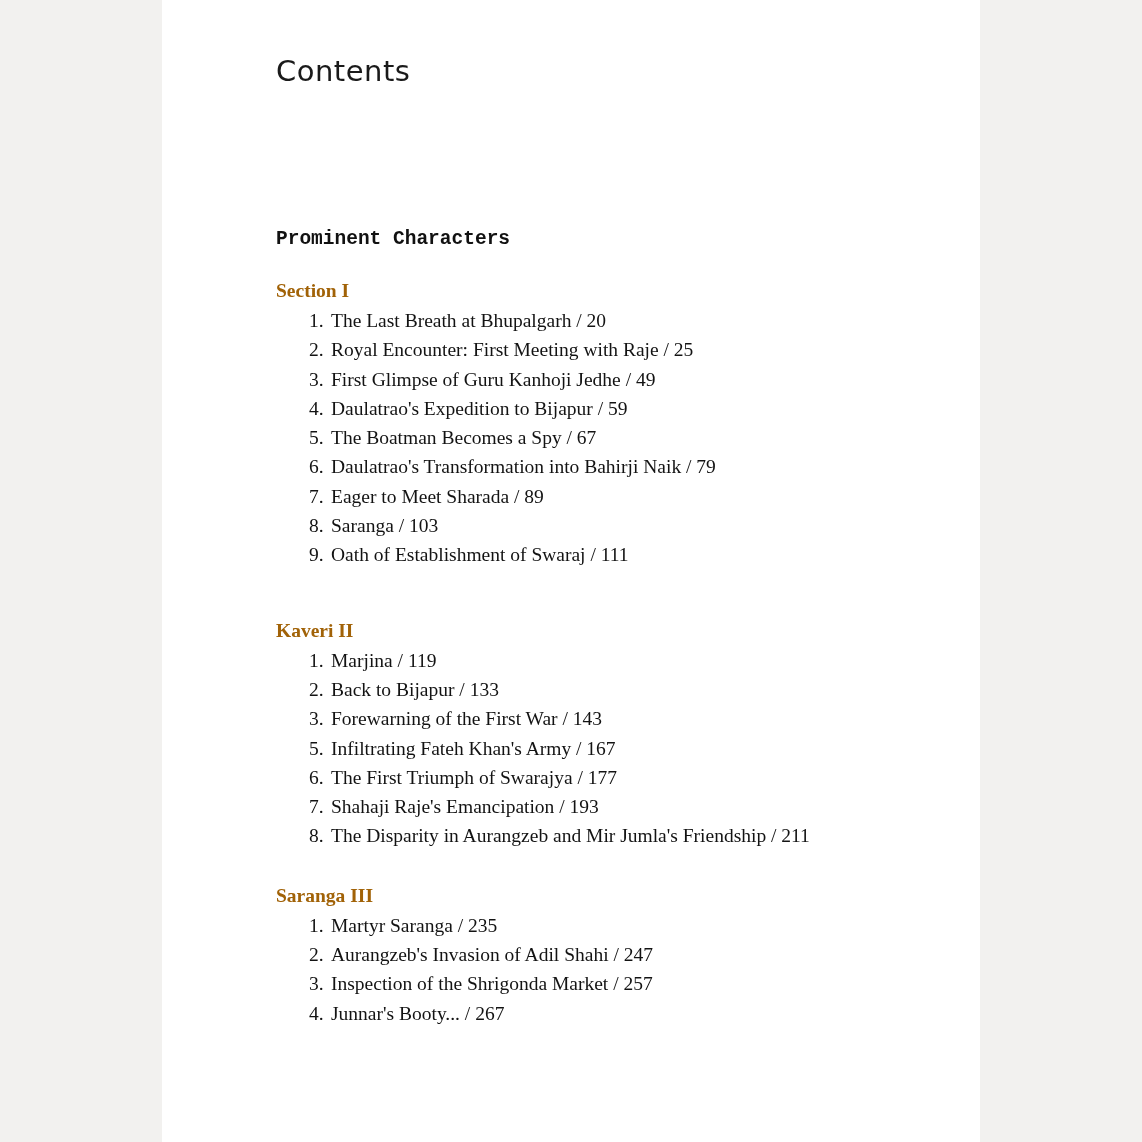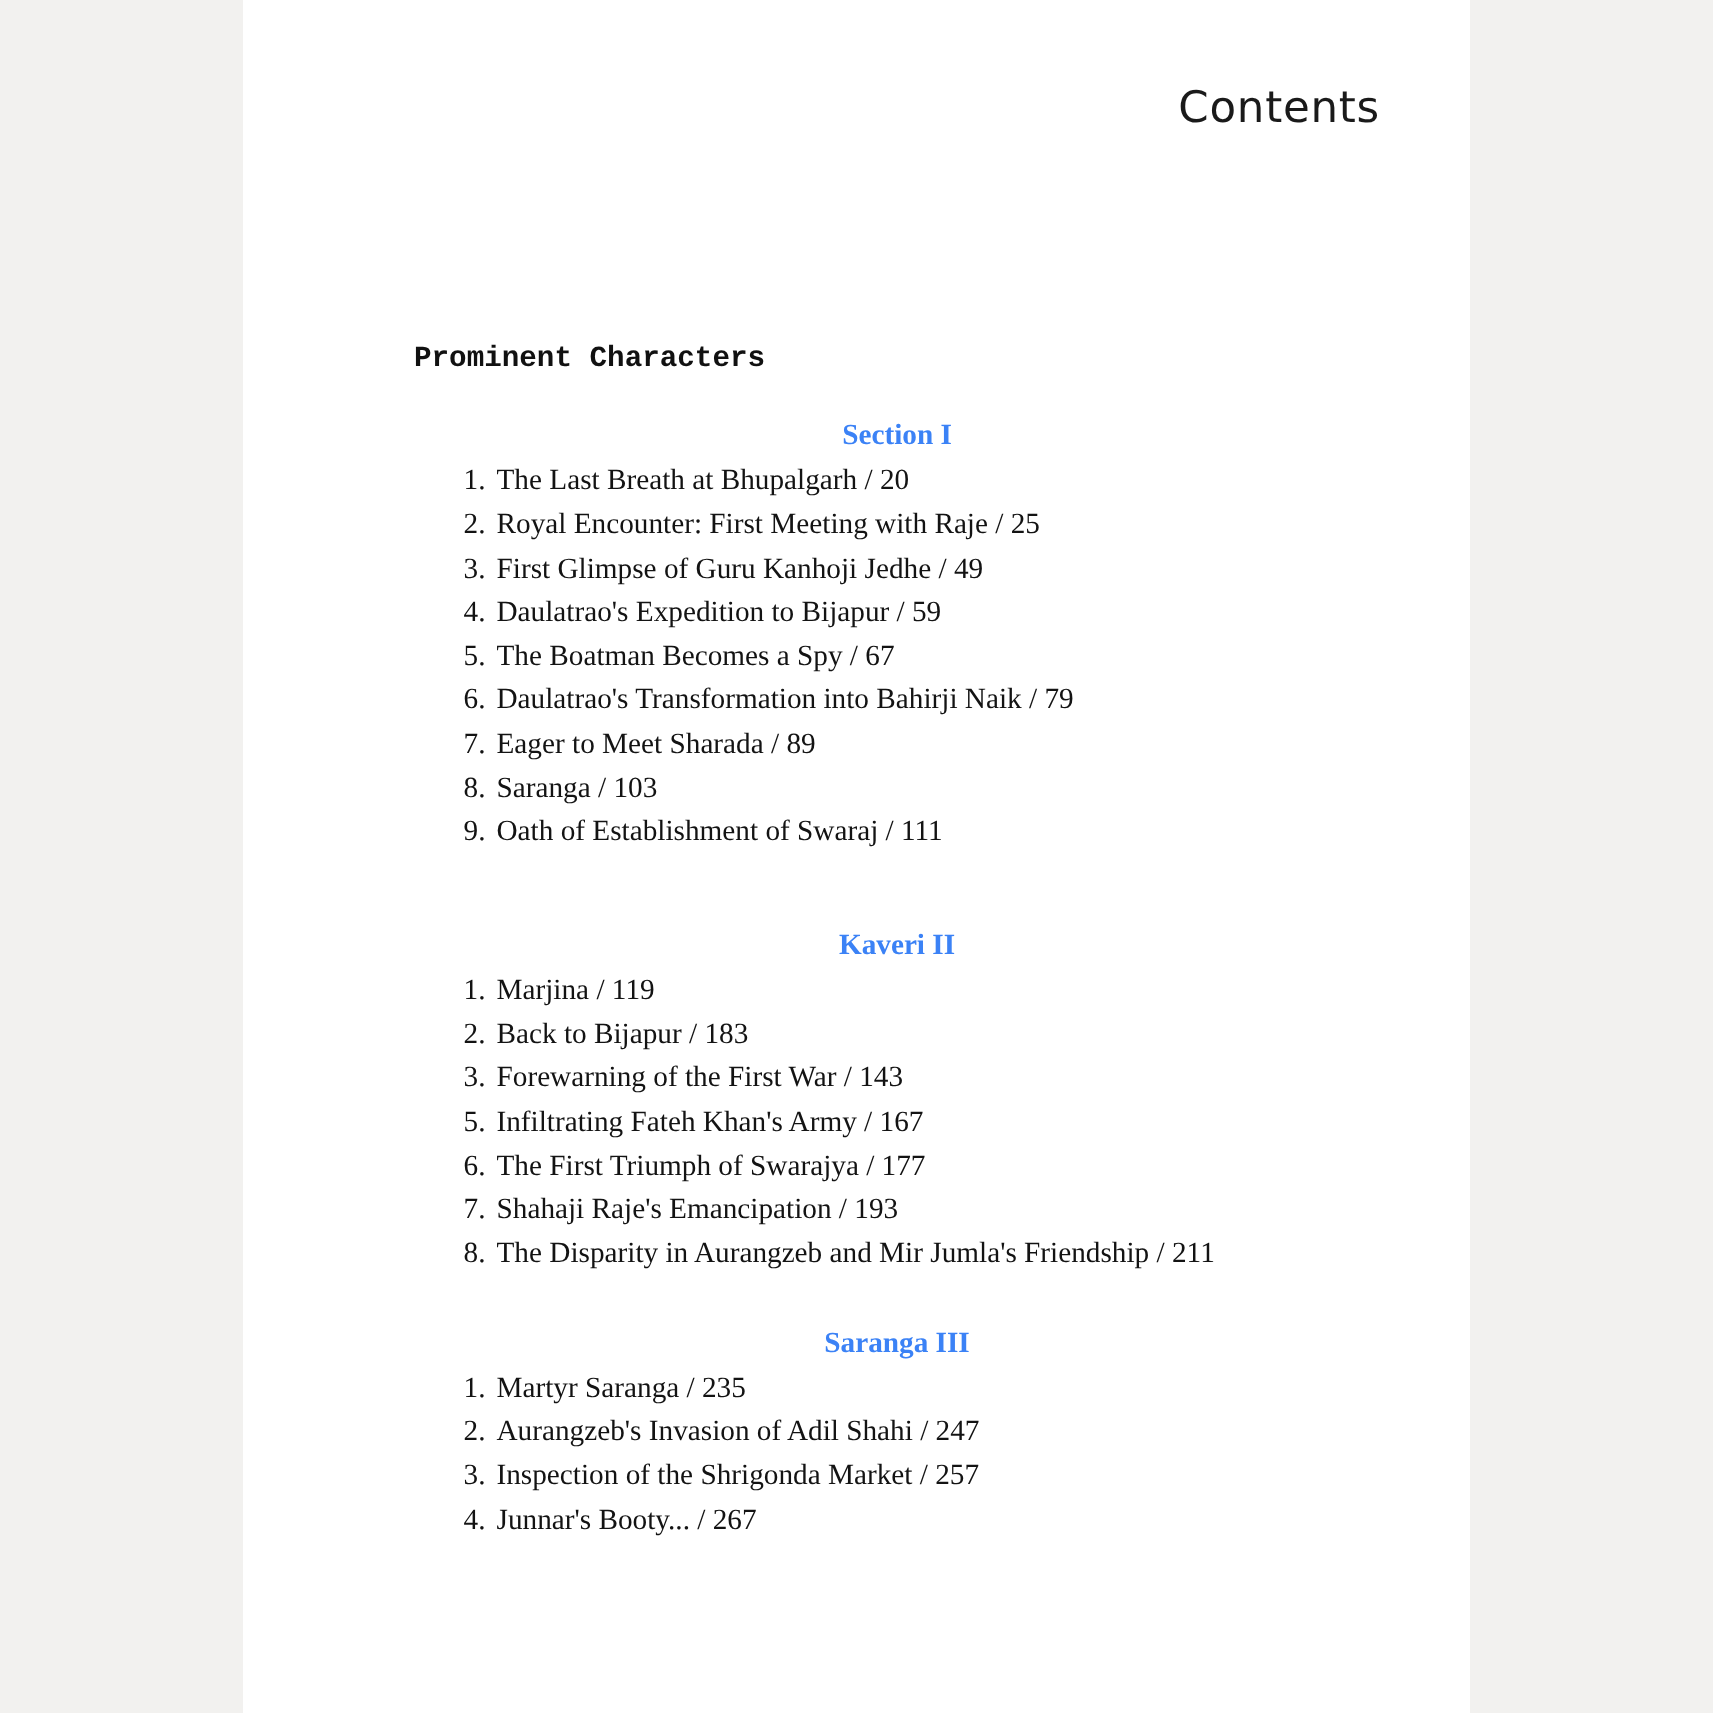--- a/index.html
+++ b/index.html
@@ -26,42 +26,40 @@
     box-sizing: border-box;
   }
   .doc-title {
     font-family: "DejaVu Sans", sans-serif;
     font-size: 29px;
     font-weight: 400;
     letter-spacing: 0.5px;
     color: #1a1a1a;
     margin: 0;
     padding-top: 54px;
-    text-align: right;
   }
   .spacer {
     height: 140px;
   }
   .front-matter {
     font-family: Liberation Mono, monospace;
     font-weight: bold;
     font-size: 19.5px;
     color: #111;
     margin-bottom: 30px;
   }
   .section {
     margin-bottom: 6px;
   }
   .section-title {
     font-family: "Liberation Serif", serif;
     font-weight: bold;
     font-size: 19.5px;
-    color: #3b82f6;
+    color: #a16207;
     margin: 0 0 4px 0;
-    text-align: center;
   }
   ol.chapters {
     list-style: none;
     margin: 0;
     padding: 0;
   }
   ol.chapters li {
     font-family: "Liberation Serif", serif;
     font-size: 19.5px;
     line-height: 29.3px;
@@ -98,21 +96,21 @@
             <li><span class="num">7.</span><span>Eager to Meet Sharada / 89</span></li>
             <li><span class="num">8.</span><span>Saranga / 103</span></li>
             <li><span class="num">9.</span><span>Oath of Establishment of Swaraj / 111</span></li>
           </ol>
         </div>
         <div class="gap-after-section" style="height: 44px;"></div>
         <div class="section">
           <div class="section-title">Kaveri II</div>
           <ol class="chapters">
             <li><span class="num">1.</span><span>Marjina / 119</span></li>
-            <li><span class="num">2.</span><span>Back to Bijapur / 183</span></li>
+            <li><span class="num">2.</span><span>Back to Bijapur / 133</span></li>
             <li><span class="num">3.</span><span>Forewarning of the First War / 143</span></li>
             <li><span class="num">5.</span><span>Infiltrating Fateh Khan's Army / 167</span></li>
             <li><span class="num">6.</span><span>The First Triumph of Swarajya / 177</span></li>
             <li><span class="num">7.</span><span>Shahaji Raje's Emancipation / 193</span></li>
             <li><span class="num">8.</span><span>The Disparity in Aurangzeb and Mir Jumla's Friendship / 211</span></li>
           </ol>
         </div>
         <div class="gap-after-section"></div>
         <div class="section">
           <div class="section-title">Saranga III</div>

